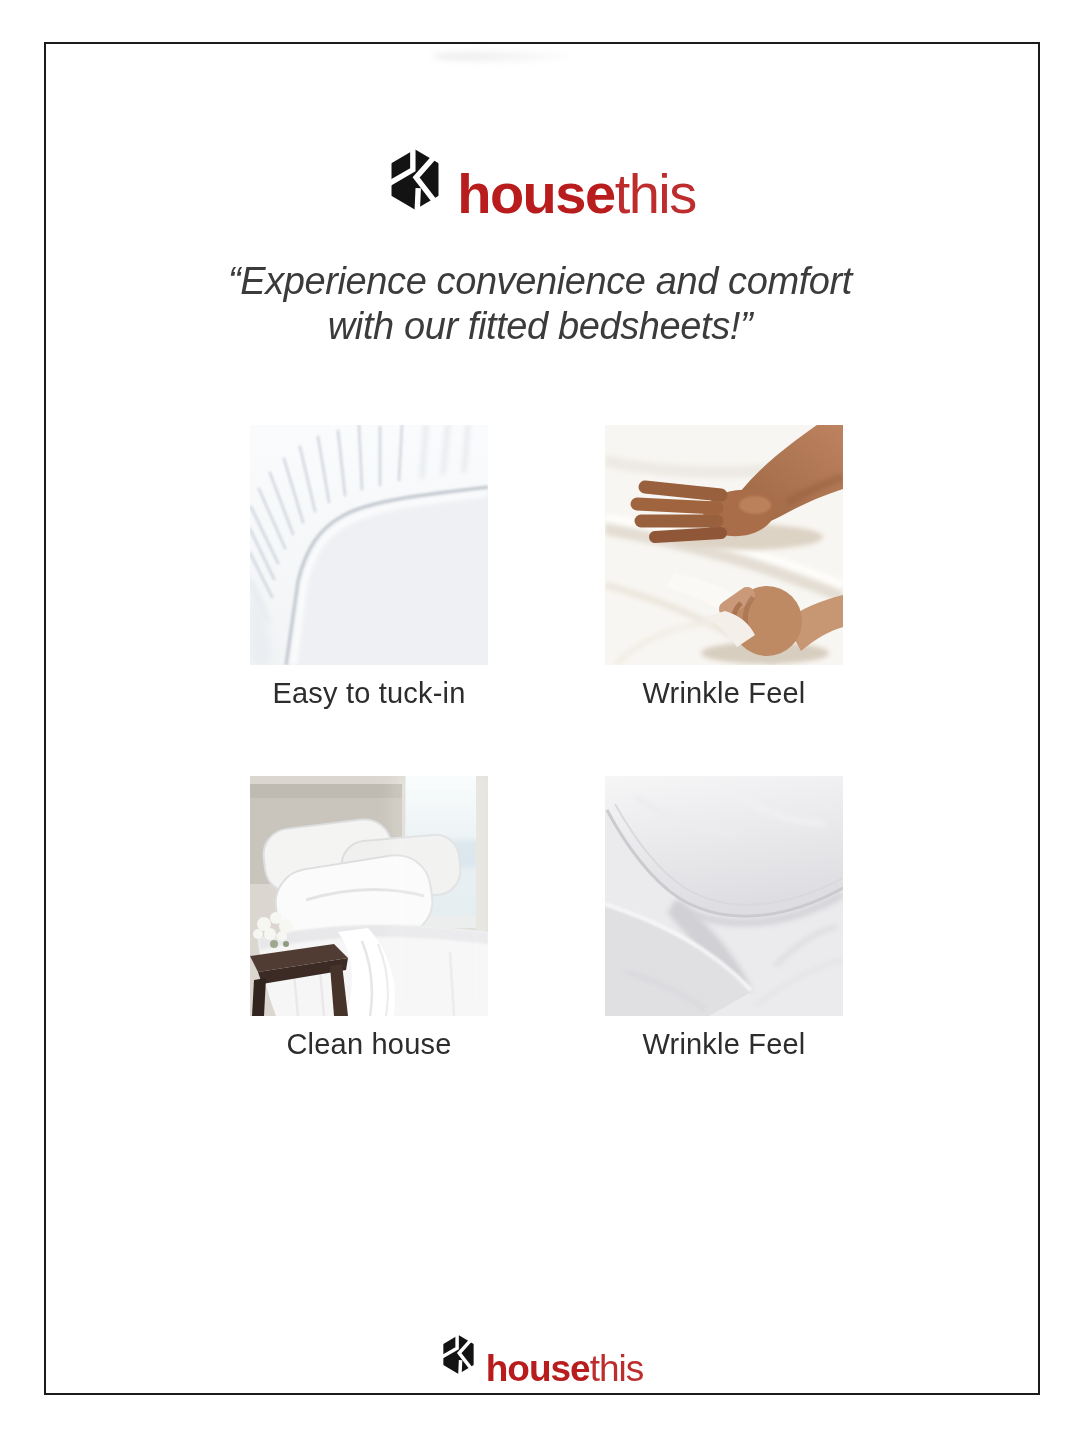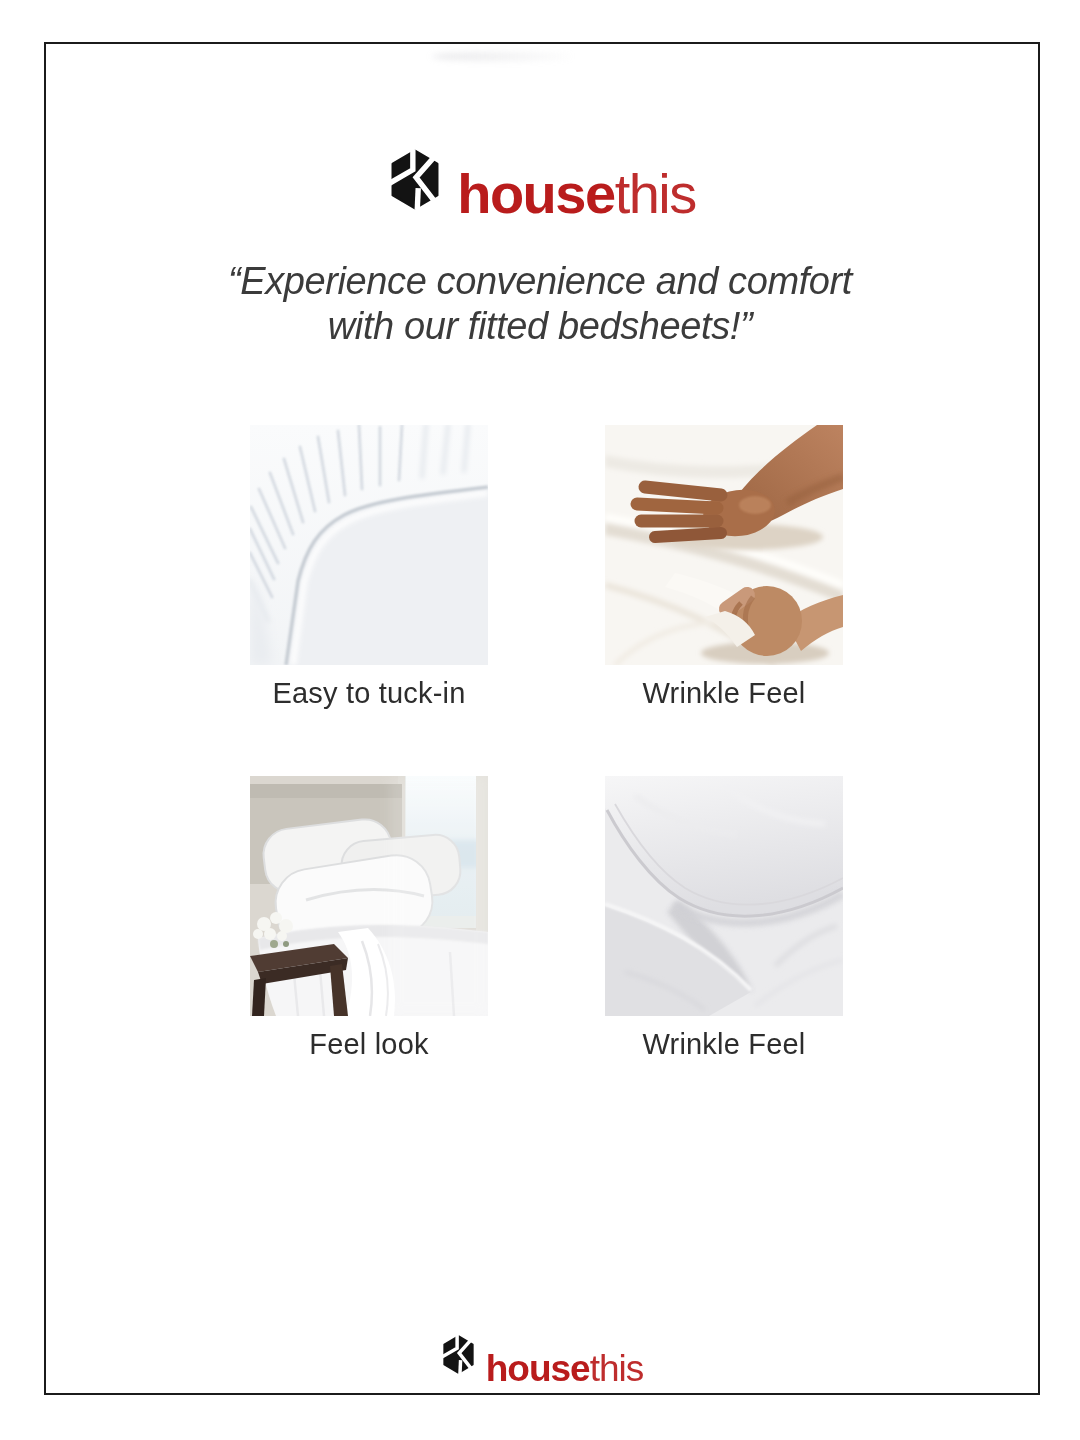--- a/index.html
+++ b/index.html
@@ -211,21 +211,21 @@
         <circle cx="26" cy="142" r="6"></circle>
         <circle cx="36" cy="150" r="7"></circle>
       <circle cx="20" cy="158" r="6"></circle>
         <circle cx="32" cy="160" r="5"></circle>
         <circle cx="8" cy="158" r="5"></circle>
     </g>
     <circle cx="24" cy="168" r="4" fill="#9fa88e"></circle>
       <circle cx="36" cy="168" r="3" fill="#8e9a80"></circle>
     <rect x="140" y="0" width="98" height="240" fill="#ffffff" opacity=".16" filter="url(#b3)"></rect>
   </svg>
-  <div class="caption">Feel look</div>
+  <div class="caption">Clean house</div>
 </section>
 
 <section class="feature" id="f4">
   <svg class="photo" viewBox="0 0 238 240" role="img">
     <rect width="238" height="240" fill="#ebebed"></rect>
     <path d="M170,190 C190,170 210,156 232,150" stroke="#dedee1" stroke-width="5" fill="none" filter="url(#b2)"></path>
     <path d="M150,230 C180,206 212,190 238,184" stroke="#e4e4e7" stroke-width="4" fill="none" filter="url(#b2)"></path>
     <path d="M74,124 C106,150 132,180 148,216 C116,198 88,168 62,136 Z" fill="#cfcfd3" filter="url(#b2)" opacity=".9"></path>
     <path d="M0,130 C54,148 104,172 146,216 L104,240 L0,240 Z" fill="#e0e0e3"></path>
     <path d="M0,128 C54,146 104,170 146,214" stroke="#f5f5f6" stroke-width="4" fill="none" filter="url(#b1)"></path>

